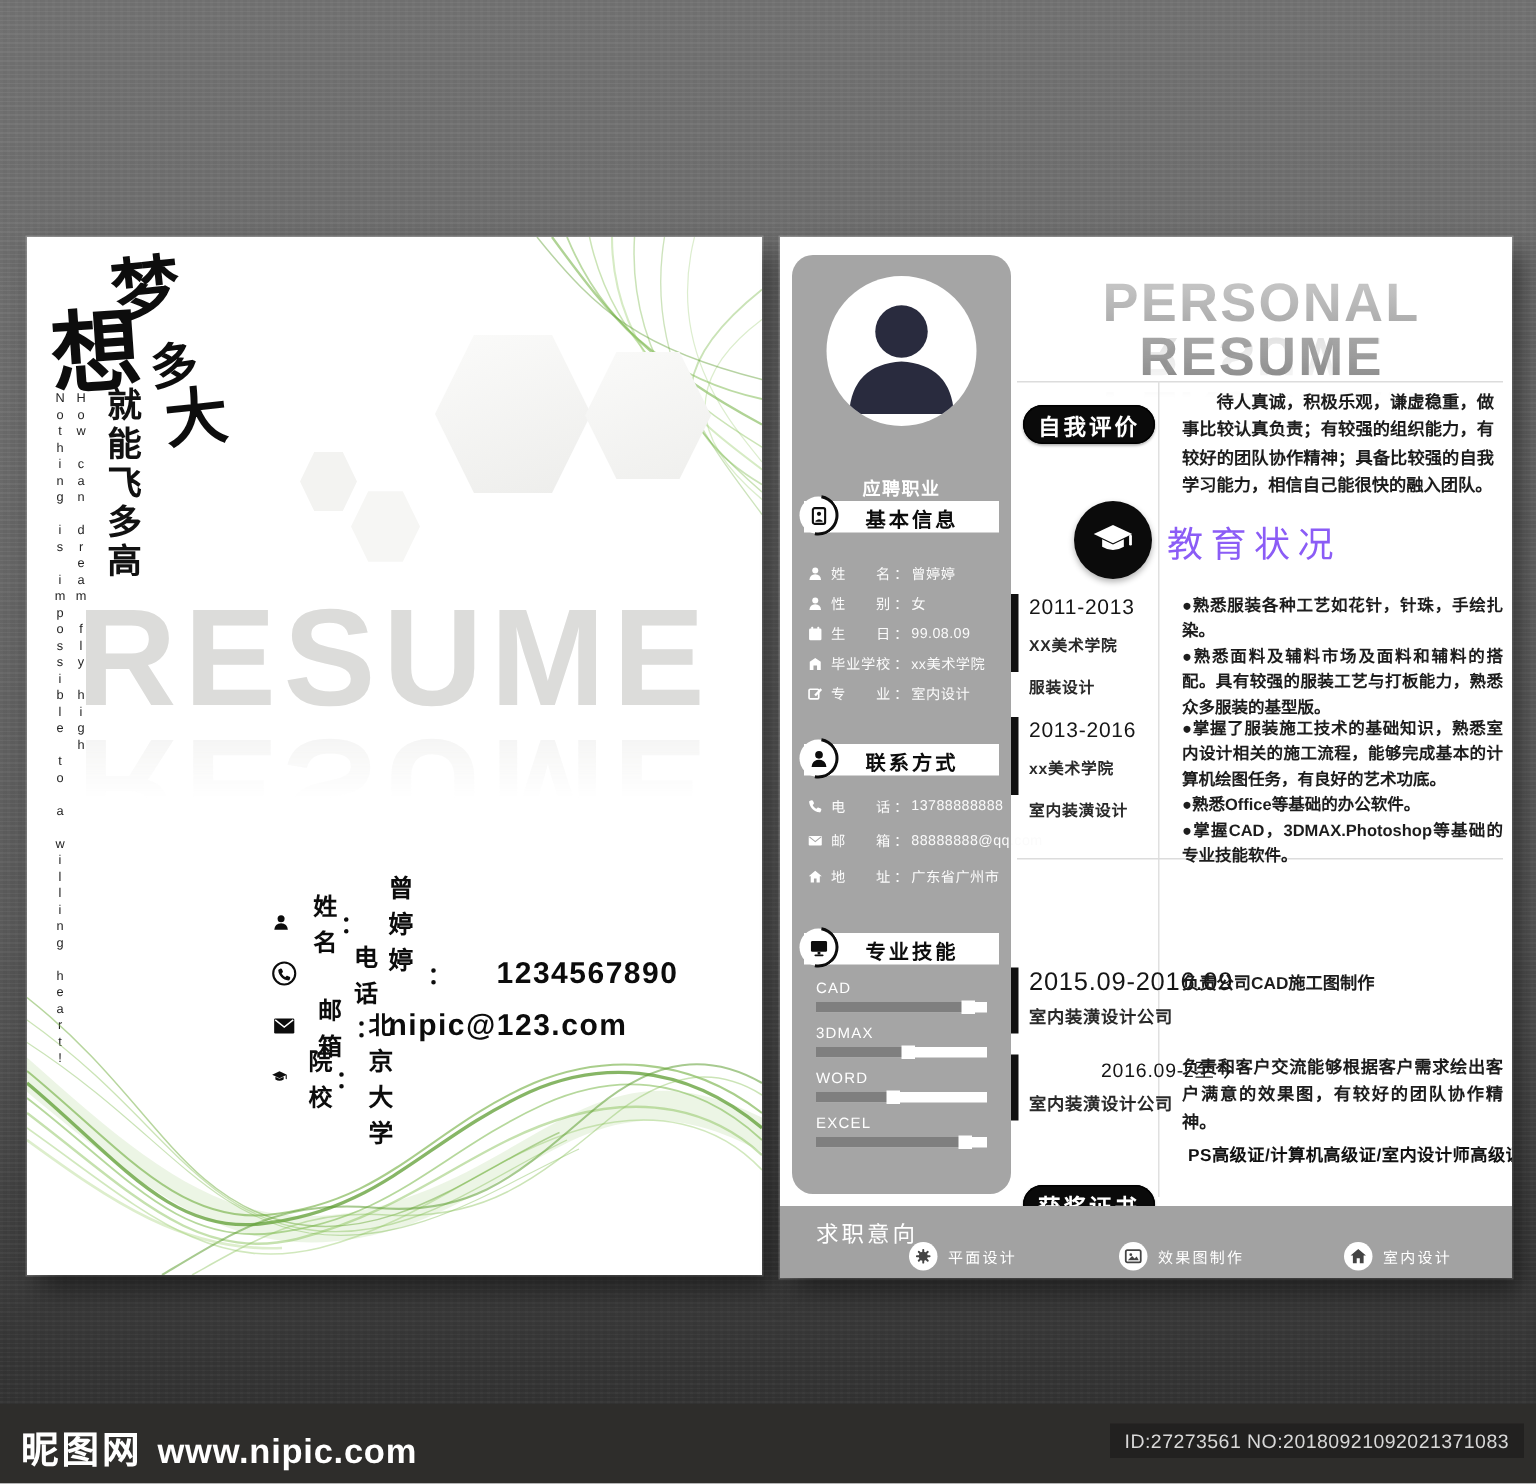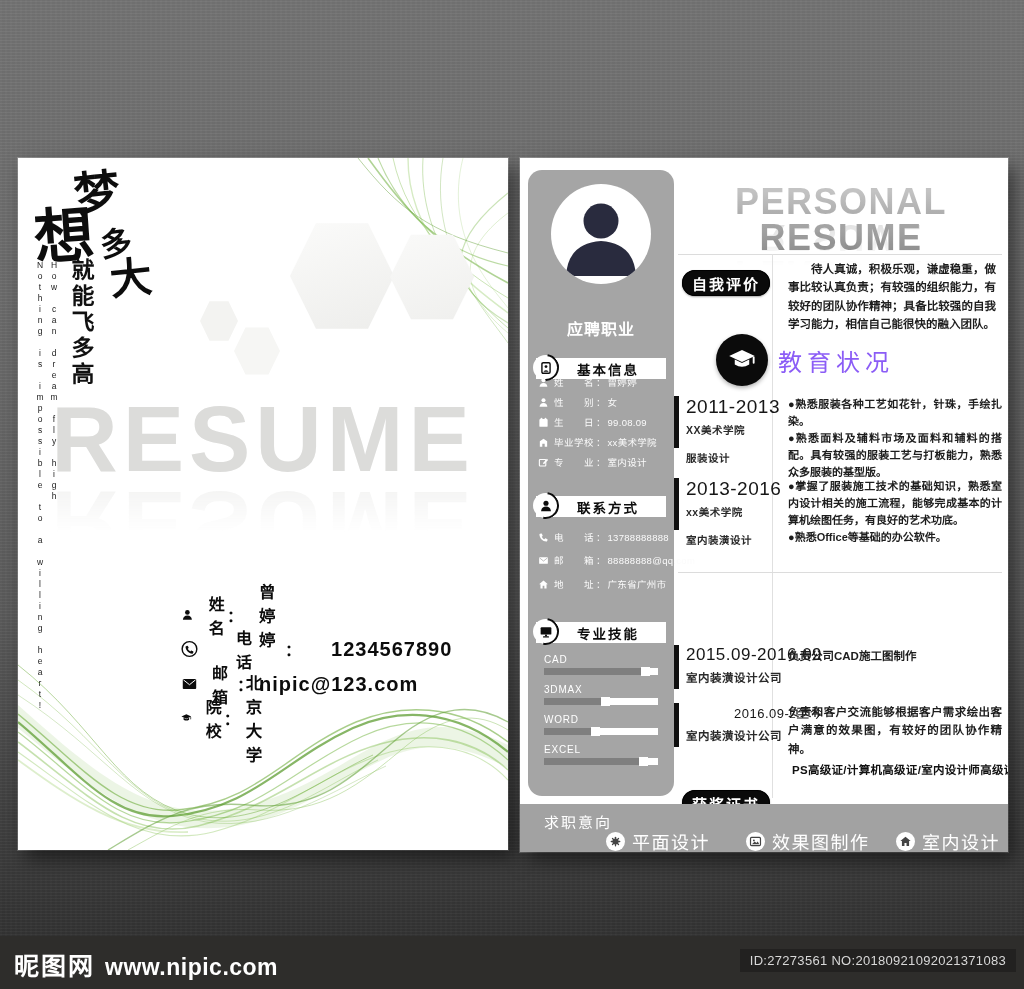--- a/index.html
+++ b/index.html
@@ -32,21 +32,21 @@
   .lc-ic svg{width:100%;height:100%;}
   .lc-label{font-size:16px;font-weight:bold;color:#0c0c0c;letter-spacing:1px;}
   .lc-colon{font-size:16px;font-weight:bold;color:#0c0c0c;margin:0 6px 0 1px;}
   .lc-val{font-size:16.5px;font-weight:bold;color:#0c0c0c;letter-spacing:.5px;}
   .lc-val.num{font-size:20px;letter-spacing:1px;}
 
   
   .side-card{position:absolute;left:8px;top:12px;width:146px;height:626px;background:#a5a5a5;border-radius:14px;}
   .photo-wrap{position:absolute;left:23px;top:14px;width:100px;height:100px;border-radius:50%;background:#fff;overflow:hidden;}
   .photo-wrap svg{width:100%;height:100%;}
-  .profile-caption{position:absolute;left:0;top:146px;width:146px;text-align:center;color:#fff;font-size:16px;font-weight:bold;letter-spacing:1px;}
+  .profile-caption{position:absolute;left:0;top:146px;width:146px;text-align:center;color:#fff;font-size:12px;font-weight:bold;letter-spacing:1px;}
   .sec-strip{position:absolute;left:8px;width:130px;height:21px;background:#fff;display:flex;align-items:center;}
   .sec-title{flex:1;text-align:center;font-size:13.5px;font-weight:bold;color:#0d0d0d;letter-spacing:2px;margin-left:14px;}
   .sec-ic{position:absolute;left:-3px;top:-3px;width:25px;height:25px;border-radius:50%;background:#fff;display:flex;align-items:center;justify-content:center;color:#0d0d0d;}
   .sec-ic::before{content:"";position:absolute;inset:-1px;border-radius:50%;border:2px solid transparent;border-right-color:#0d0d0d;border-bottom-color:#0d0d0d;transform:rotate(-35deg);}
   .sec-ic svg{width:14px;height:14px;}
   .srow{position:absolute;left:10px;width:134px;display:flex;align-items:center;color:#fbfbfb;}
   .srow .sic{width:11px;height:11px;margin-right:5px;display:inline-flex;color:#fff;flex:none;}
   .srow .sic svg{width:100%;height:100%;}
   .slabel{font-size:9.5px;letter-spacing:.5px;white-space:pre;}
   .scolon{font-size:9.5px;margin:0 2px;}
@@ -69,32 +69,32 @@
   .vr{position:absolute;width:1px;background:#e0e0e0;}
   .badge{position:absolute;background:#0a0a0a;color:#fff;border-radius:14px;
     font-size:15px;font-weight:bold;letter-spacing:2px;display:flex;align-items:center;justify-content:center;
     box-shadow:inset 0 0 0 1px #000,0 1px 2px rgba(0,0,0,.35);}
   .para{position:absolute;font-size:11.5px;font-weight:600;color:#1d1d1d;line-height:1.6;text-align:justify;}
   .big-head{position:absolute;display:flex;align-items:center;}
   .big-ic{width:52px;height:52px;border-radius:50%;background:#0b0b0b;display:flex;align-items:center;justify-content:center;color:#fff;flex:none;box-shadow:0 2px 4px rgba(0,0,0,.3);}
   .big-ic svg{width:28px;height:28px;}
   .big-title{font-size:24px;color:#8b5cf6;letter-spacing:5px;margin-left:10px;font-weight:500;}
   .tl-bar{position:absolute;width:7px;background:#101010;}
-  .tl-period{position:absolute;font-size:19px;color:#161616;letter-spacing:.5px;font-weight:500;white-space:nowrap;}
+  .tl-period{position:absolute;font-size:14px;color:#161616;letter-spacing:.5px;font-weight:500;white-space:nowrap;}
   .tl-sub{position:absolute;font-size:10.5px;color:#2a2a2a;font-weight:600;letter-spacing:.5px;white-space:nowrap;}
   .bullets{position:absolute;width:214px;}
   .bullets div{font-size:11px;font-weight:600;color:#1d1d1d;line-height:1.55;text-align:justify;}
   .desc{position:absolute;width:214px;font-size:11.5px;font-weight:600;color:#1d1d1d;line-height:1.6;text-align:justify;}
   .awards-text{position:absolute;font-size:11.5px;font-weight:bold;color:#111;letter-spacing:.3px;white-space:nowrap;}
   .bottom-bar{position:absolute;left:0;top:646px;width:488px;height:48px;background:#a2a2a2;}
   .bb-title{position:absolute;left:24px;top:7px;color:#fff;font-size:15px;letter-spacing:2px;}
   .bb-item{position:absolute;top:24px;display:flex;align-items:center;}
   .bb-ic{width:19px;height:19px;border-radius:50%;background:#fff;display:flex;align-items:center;justify-content:center;color:#444;margin-right:7px;flex:none;}
   .bb-ic svg{width:13px;height:13px;}
-  .bb-label{color:#fff;font-size:18px;letter-spacing:1.5px;}
+  .bb-label{color:#fff;font-size:10px;letter-spacing:1.5px;}
 
   
   .footer{position:absolute;left:0;top:936px;width:1024px;height:53px;background:#2e2d2b;}
   .footer-logo{position:absolute;left:14px;top:10px;display:flex;align-items:baseline;color:#fff;}
   .logo-cn{font-size:25px;font-weight:bold;letter-spacing:2px;margin-right:10px;}
   .logo-site{font-size:23px;font-weight:bold;letter-spacing:.5px;text-align:center;}
   .footer-id{position:absolute;right:8px;top:13px;background:#222120;color:#d8d8d8;font-size:13px;padding:4px 10px;letter-spacing:.3px;}
 
   svg{display:block;}
 </style>
@@ -305,20 +305,21 @@
       <div>●熟悉面料及辅料市场及面料和辅料的搭配。具有较强的服装工艺与打板能力，熟悉众多服装的基型版。</div>
     </div>
 
     <div class="tl-bar" style="left:152px;top:320px;height:52px;"></div>
     <div class="tl-period" style="left:166px;top:320px;">2013-2016</div>
     <div class="tl-sub" style="left:166px;top:346px;">xx美术学院</div>
     <div class="tl-sub" style="left:166px;top:374px;">室内装潢设计</div>
     <div class="bullets" style="left:268px;top:320px;">
       <div>●掌握了服装施工技术的基础知识，熟悉室内设计相关的施工流程，能够完成基本的计算机绘图任务，有良好的艺术功底。</div>
       <div>●熟悉Office等基础的办公软件。</div>
+      <div>●掌握CAD，3DMAX.Photoshop等基础的专业技能软件。</div>
     </div>
 
 
     <div class="tl-bar" style="left:152px;top:487px;height:44px;"></div>
     <div class="tl-period" style="left:166px;top:487px;font-size:17px;">2015.09-2016.09</div>
     <div class="tl-sub" style="left:166px;top:511px;font-size:11.5px;">室内装潢设计公司</div>
     <div class="desc" style="left:268px;top:489px;">负责公司CAD施工图制作</div>
 
     <div class="tl-bar" style="left:152px;top:545px;height:44px;"></div>
     <div class="tl-period" style="left:166px;top:545px;font-size:13px;margin-left:48px;">2016.09-z至今</div>
@@ -329,21 +330,21 @@
     <div class="awards-text" style="left:272px;top:603px;">PS高级证/计算机高级证/室内设计师高级证</div>
 
     <div class="side-card">
       <div class="photo-wrap">
         <svg viewBox="0 0 100 100">
             <use href="#i-person-photo"></use>
           </svg>
       </div>
       <div class="profile-caption">应聘职业</div>
 
-      <div class="sec-strip" style="top:188px;">
+      <div class="sec-strip" style="top:164px;">
         <span class="sec-ic">
             <svg viewBox="0 0 24 24">
               <use href="#i-card"></use>
             </svg>
           </span>
         <span class="sec-title">基本信息</span>
       </div>
       <div class="srow" style="top:205px;">
         <span class="sic">
             <svg viewBox="0 0 24 24">

